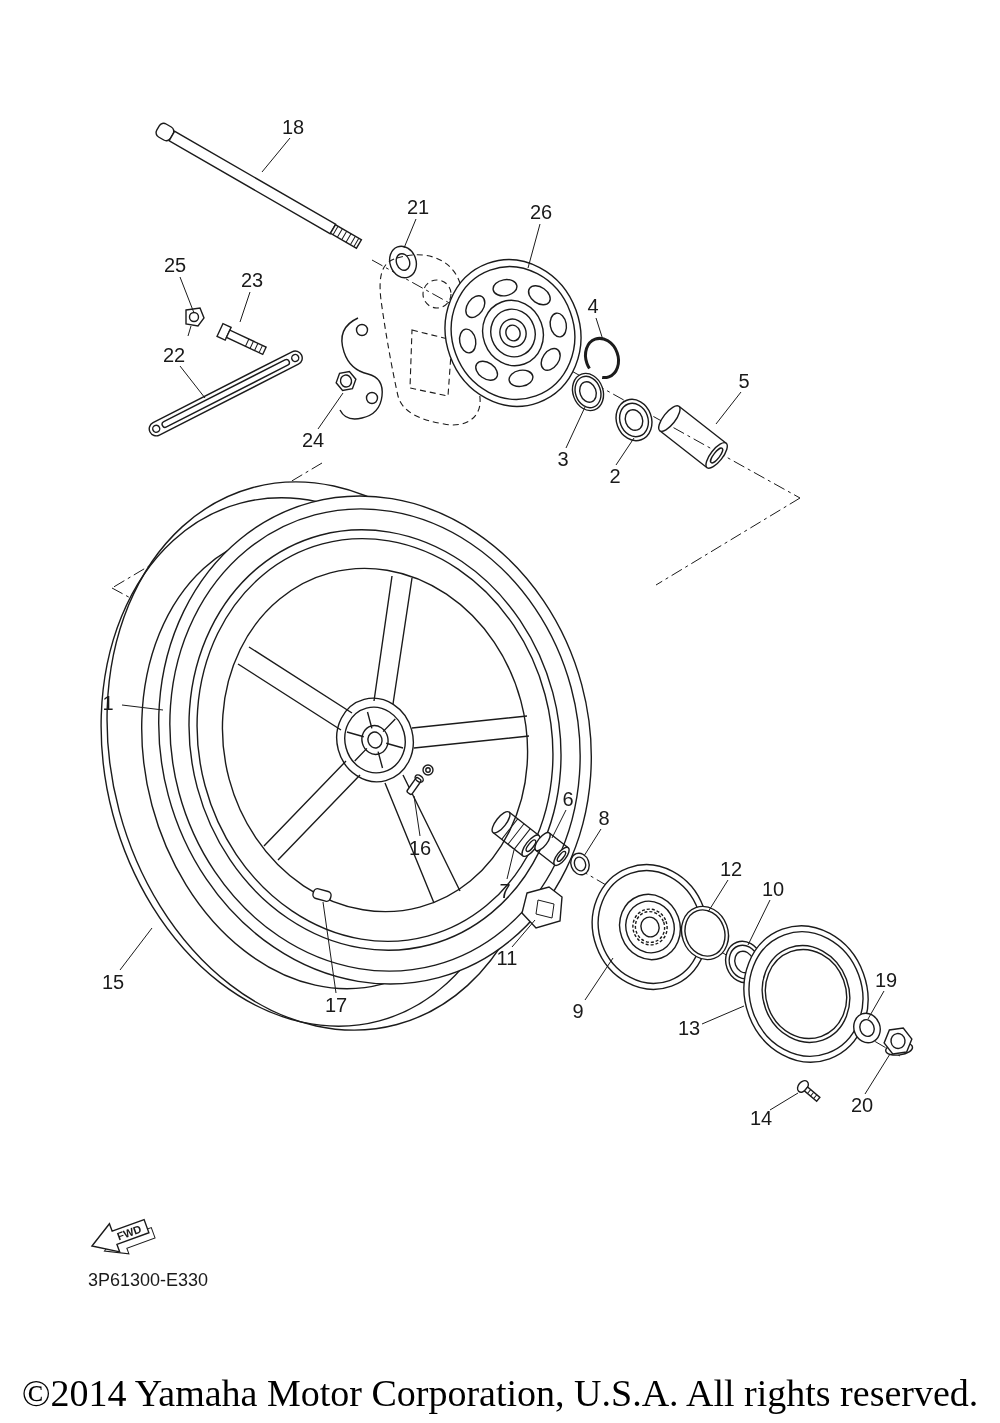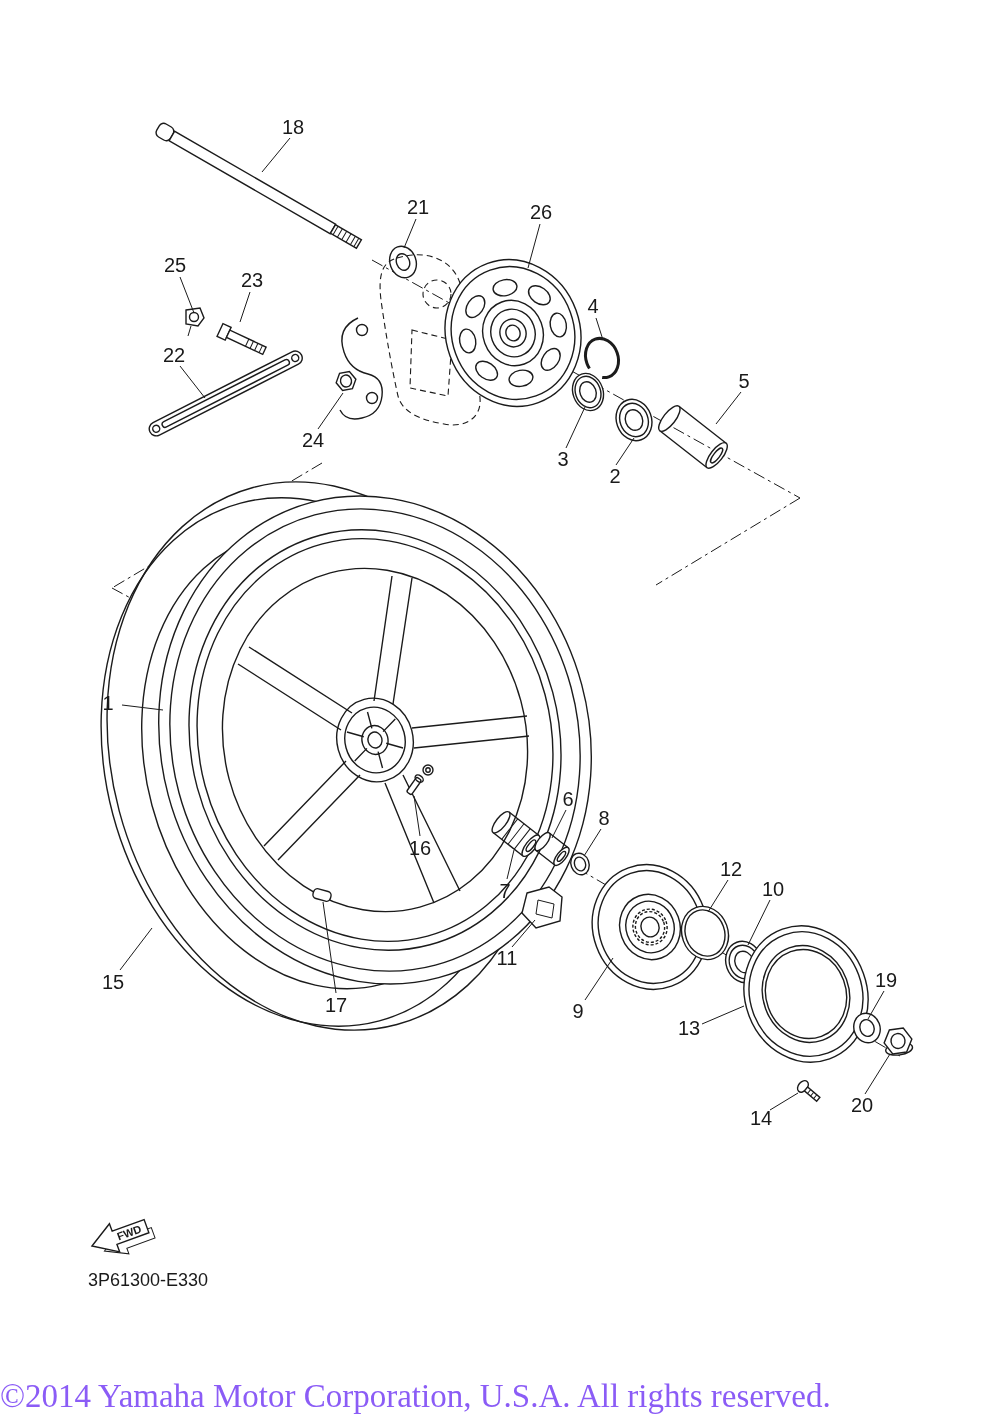--- a/index.html
+++ b/index.html
@@ -2,22 +2,22 @@
 <html><head>
 <meta charset="utf-8">
 <style>
   html,body{margin:0;padding:0;background:#ffffff;}
   .stage{position:relative;width:1000px;height:1423px;background:#ffffff;overflow:hidden;
          font-family:"Liberation Sans",sans-serif;}
   svg{position:absolute;left:0;top:0;}
   .callout{font-family:"Liberation Sans",sans-serif;font-size:20px;fill:#1a1a1a;}
   .code{font-family:"Liberation Sans",sans-serif;font-size:18px;fill:#1a1a1a;}
   .fwd{font-family:"Liberation Sans",sans-serif;font-size:11px;font-weight:bold;fill:#1a1a1a;}
-  .copyright{position:absolute;left:0;right:0;bottom:8px;
-             font-family:"Liberation Serif",serif;font-size:33px;color:#8b5cf6;}
+  .copyright{position:absolute;left:0;right:0;bottom:8px;text-align:center;
+             font-family:"Liberation Serif",serif;font-size:38px;color:#000000;}
   .ln{stroke:#1b1b1b;stroke-width:1.4;fill:none;}
   .lnf{stroke:#1b1b1b;stroke-width:1.4;fill:#ffffff;}
   .thin{stroke:#1b1b1b;stroke-width:1;fill:none;}
   .dash{stroke:#1b1b1b;stroke-width:1.1;fill:none;stroke-dasharray:6 4;}
   .phantom{stroke:#1b1b1b;stroke-width:1;fill:none;stroke-dasharray:12 4 3 4;}
   .leader{stroke:#1b1b1b;stroke-width:1;fill:none;}
 </style>
 </head>
 <body>
 

